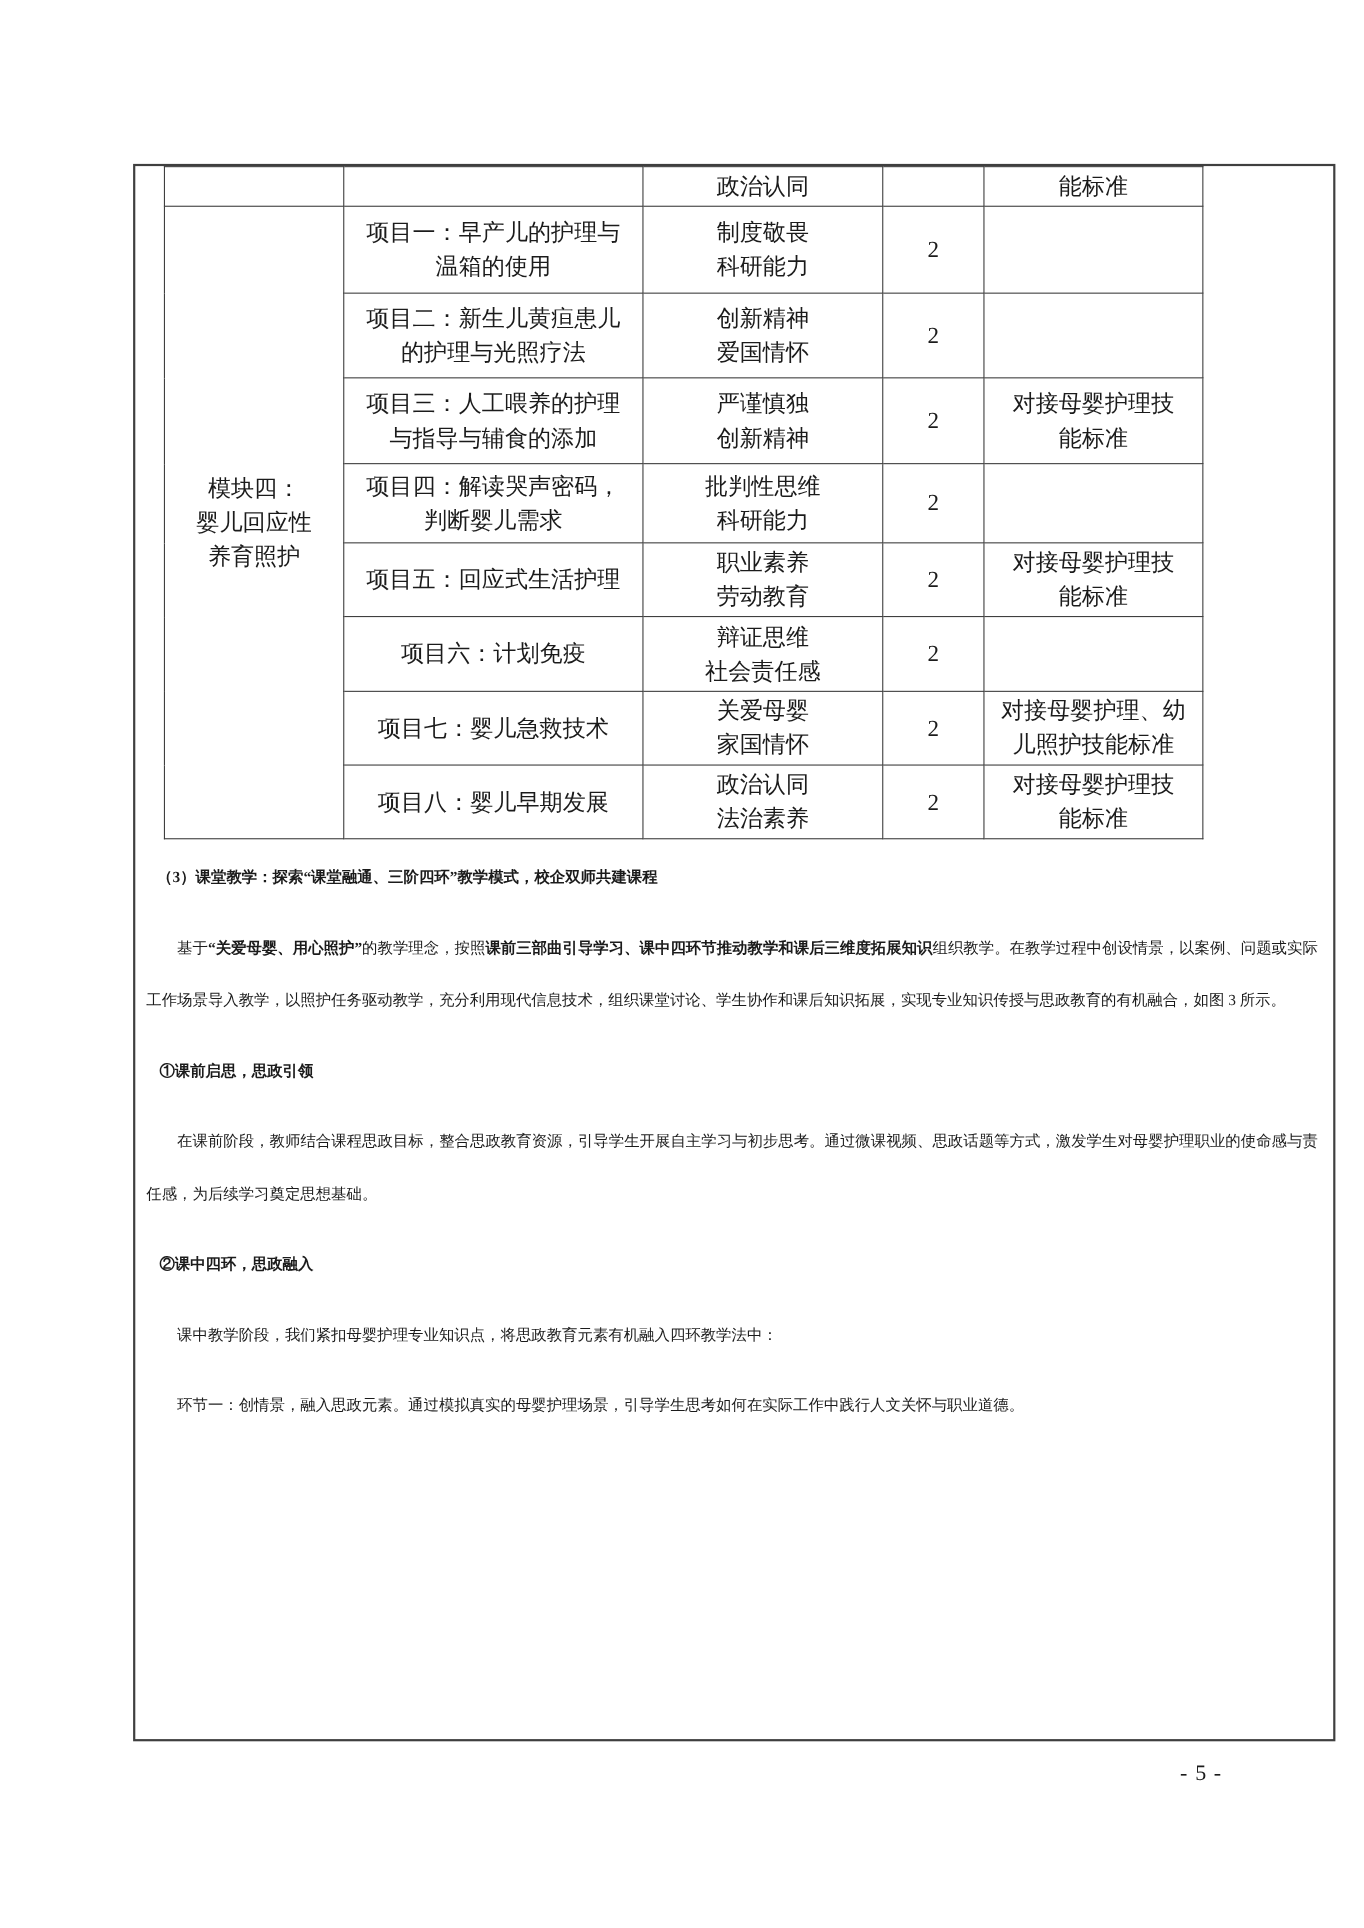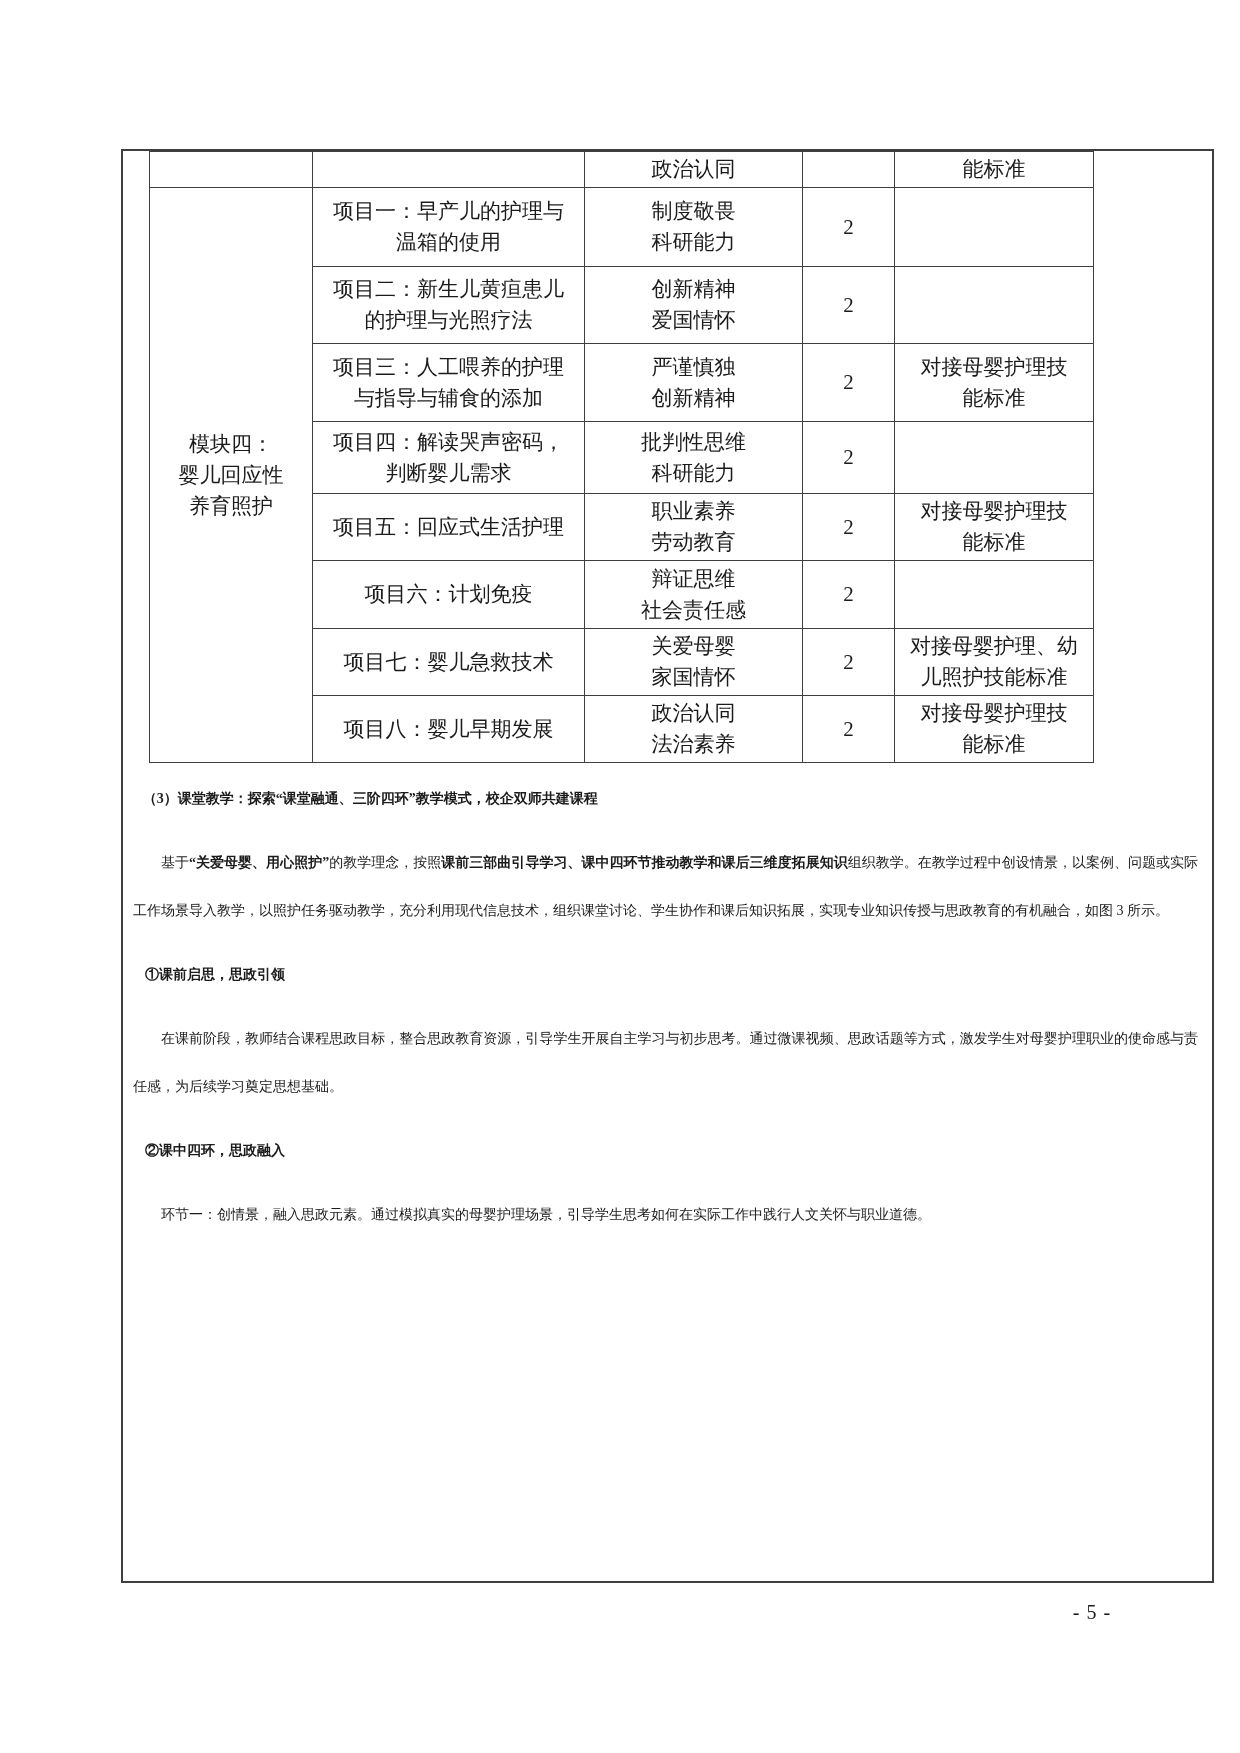--- a/index.html
+++ b/index.html
@@ -220,20 +220,21 @@
     <h4>（3）课堂教学：探索“课堂融通、三阶四环”教学模式，校企双师共建课程</h4>
 
     <p><span>基于</span><span class="bold">“关爱母婴、用心照护”</span><span>的教学理念，按照</span><span class="bold">课前三部曲引导学习、课中四环节推动教学和课后三维度拓展知识</span><span>组织教学。在教学过程中创设情景，以案例、问题或实际工作场景导入教学，以照护任务驱动教学，充分利用现代信息技术，组织课堂讨论、学生协作和课后知识拓展，实现专业知识传授与思政教育的有机融合，如图 3 所示。</span></p>
 
     <h4 class="sub">①课前启思，思政引领</h4>
 
     <p>在课前阶段，教师结合课程思政目标，整合思政教育资源，引导学生开展自主学习与初步思考。通过微课视频、思政话题等方式，激发学生对母婴护理职业的使命感与责任感，为后续学习奠定思想基础。</p>
 
     <h4 class="sub">②课中四环，思政融入</h4>
 
+    <p>课中教学阶段，我们紧扣母婴护理专业知识点，将思政教育元素有机融入四环教学法中：</p>
 
     <p>环节一：创情景，融入思政元素。通过模拟真实的母婴护理场景，引导学生思考如何在实际工作中践行人文关怀与职业道德。</p>
 
 
   </div>
 
 </div>
 
 <div class="page-number">- 5 -</div>
 

